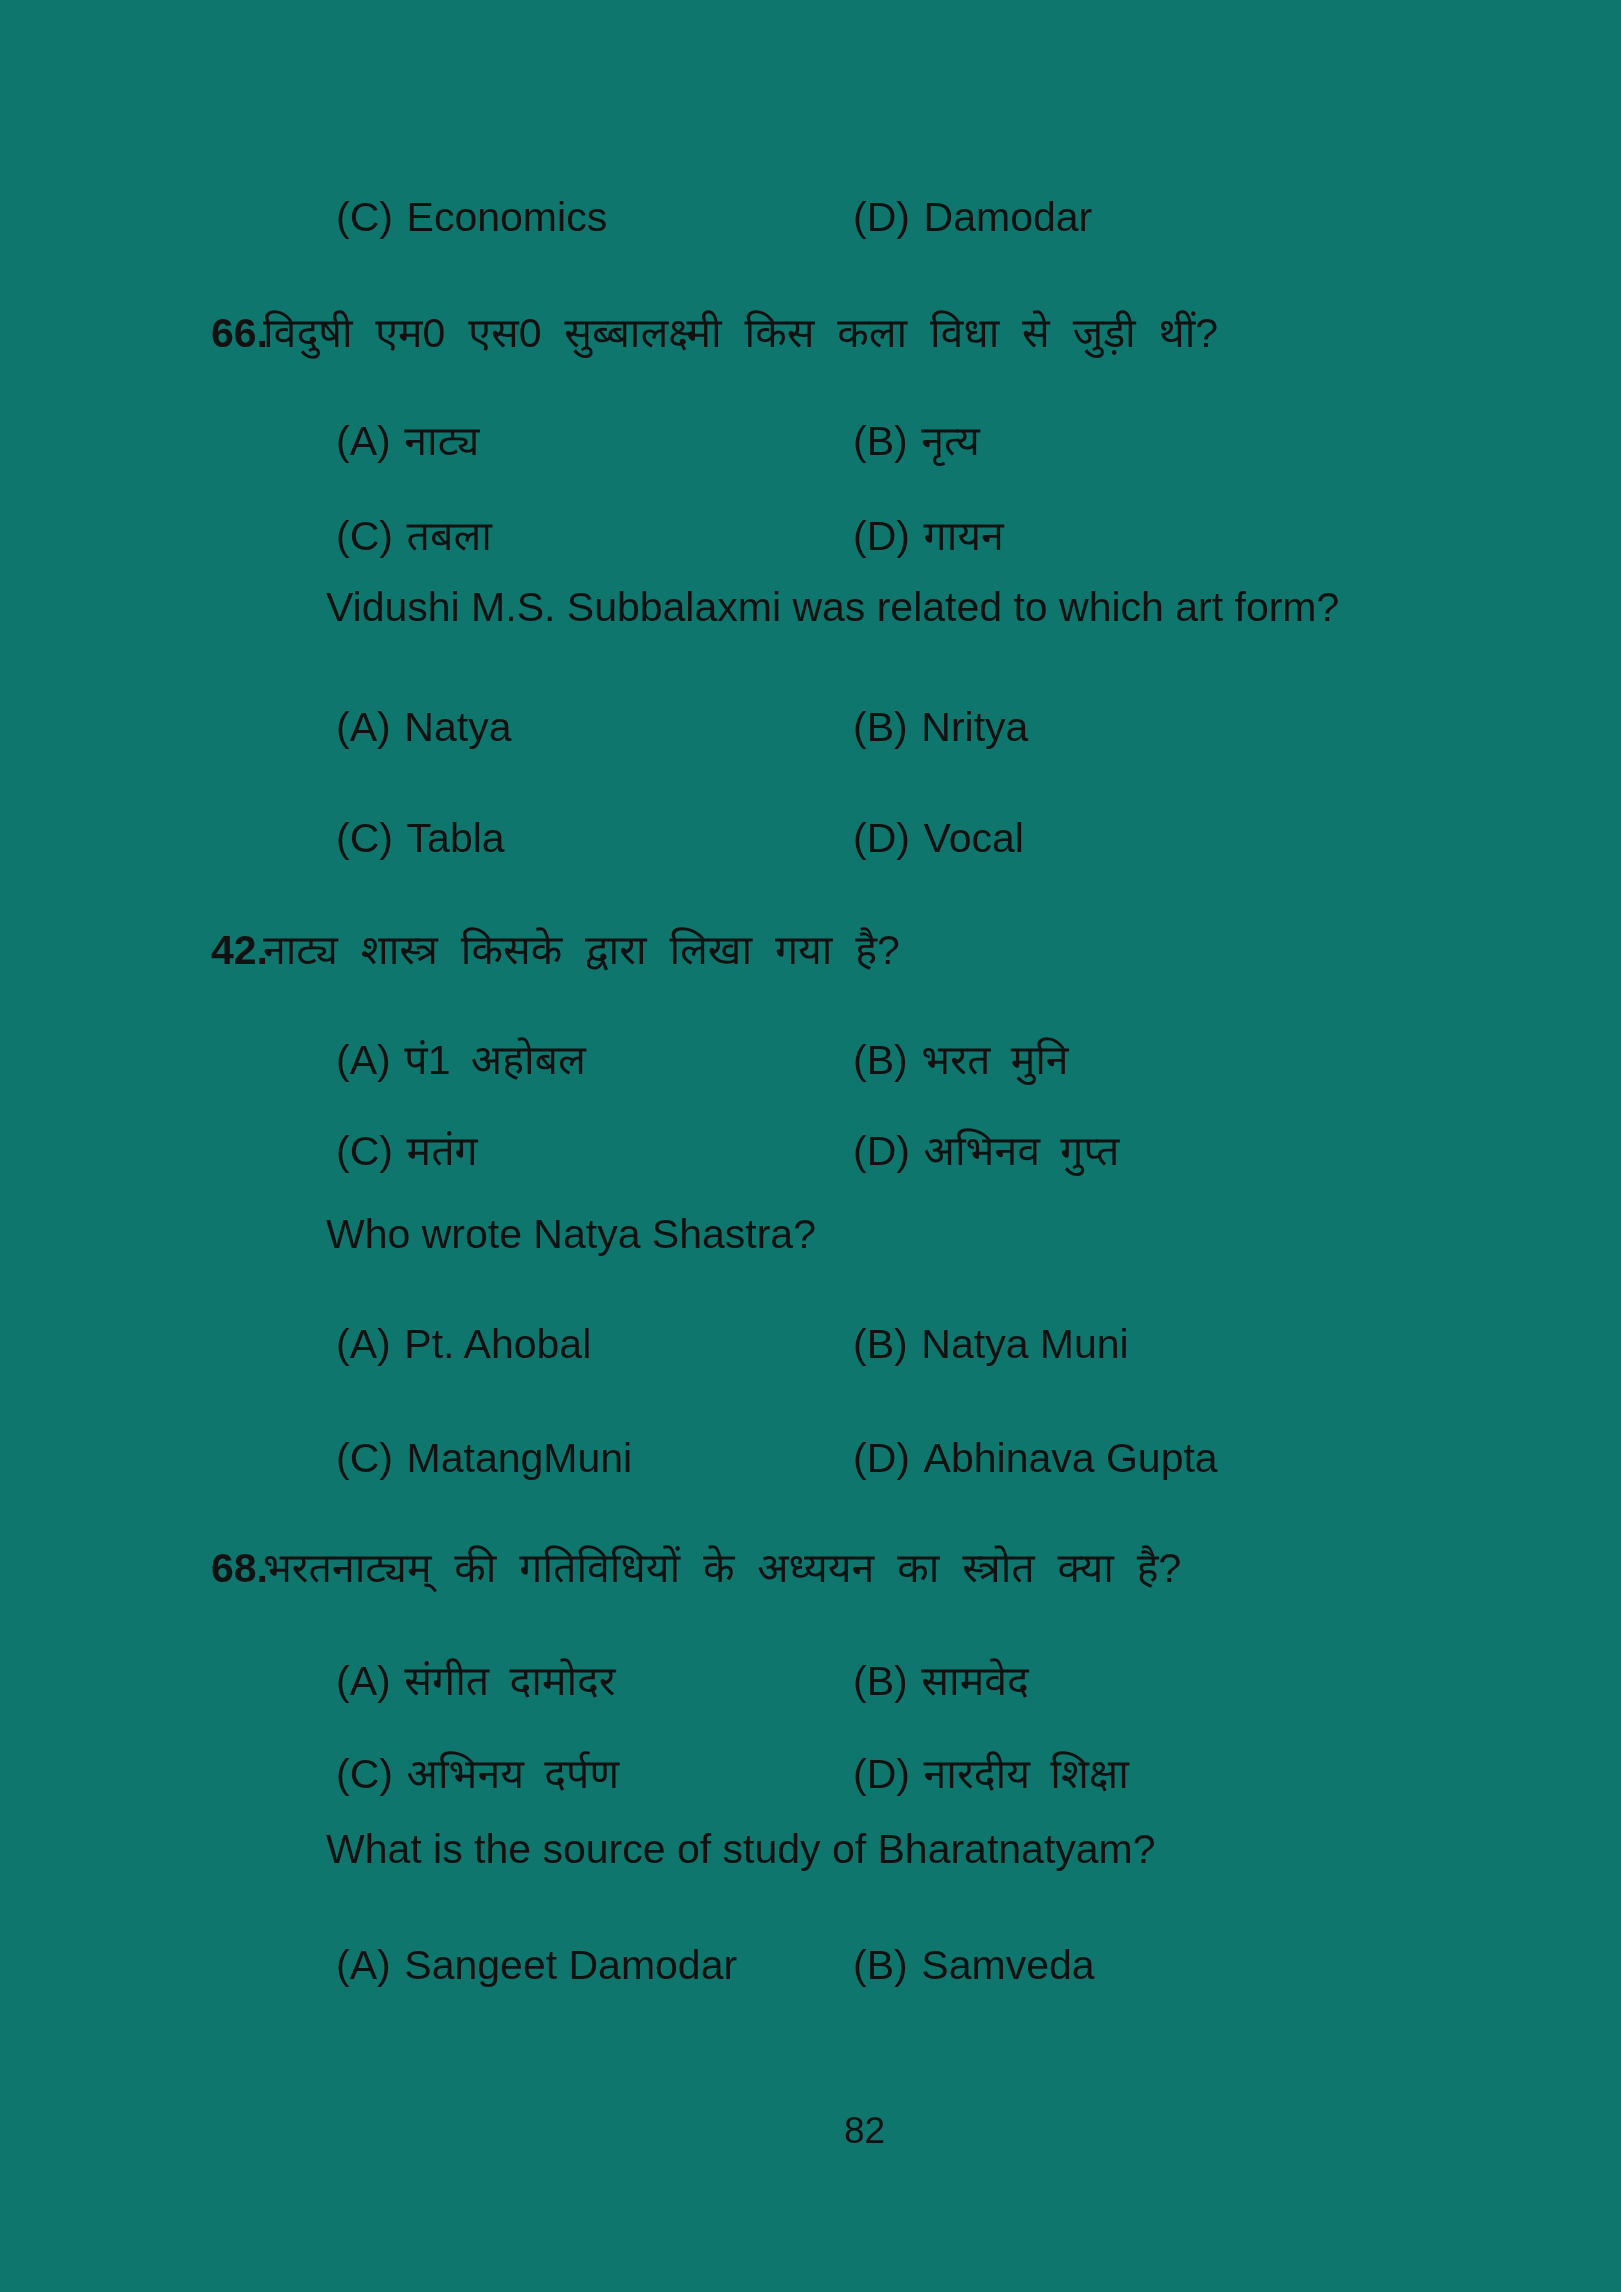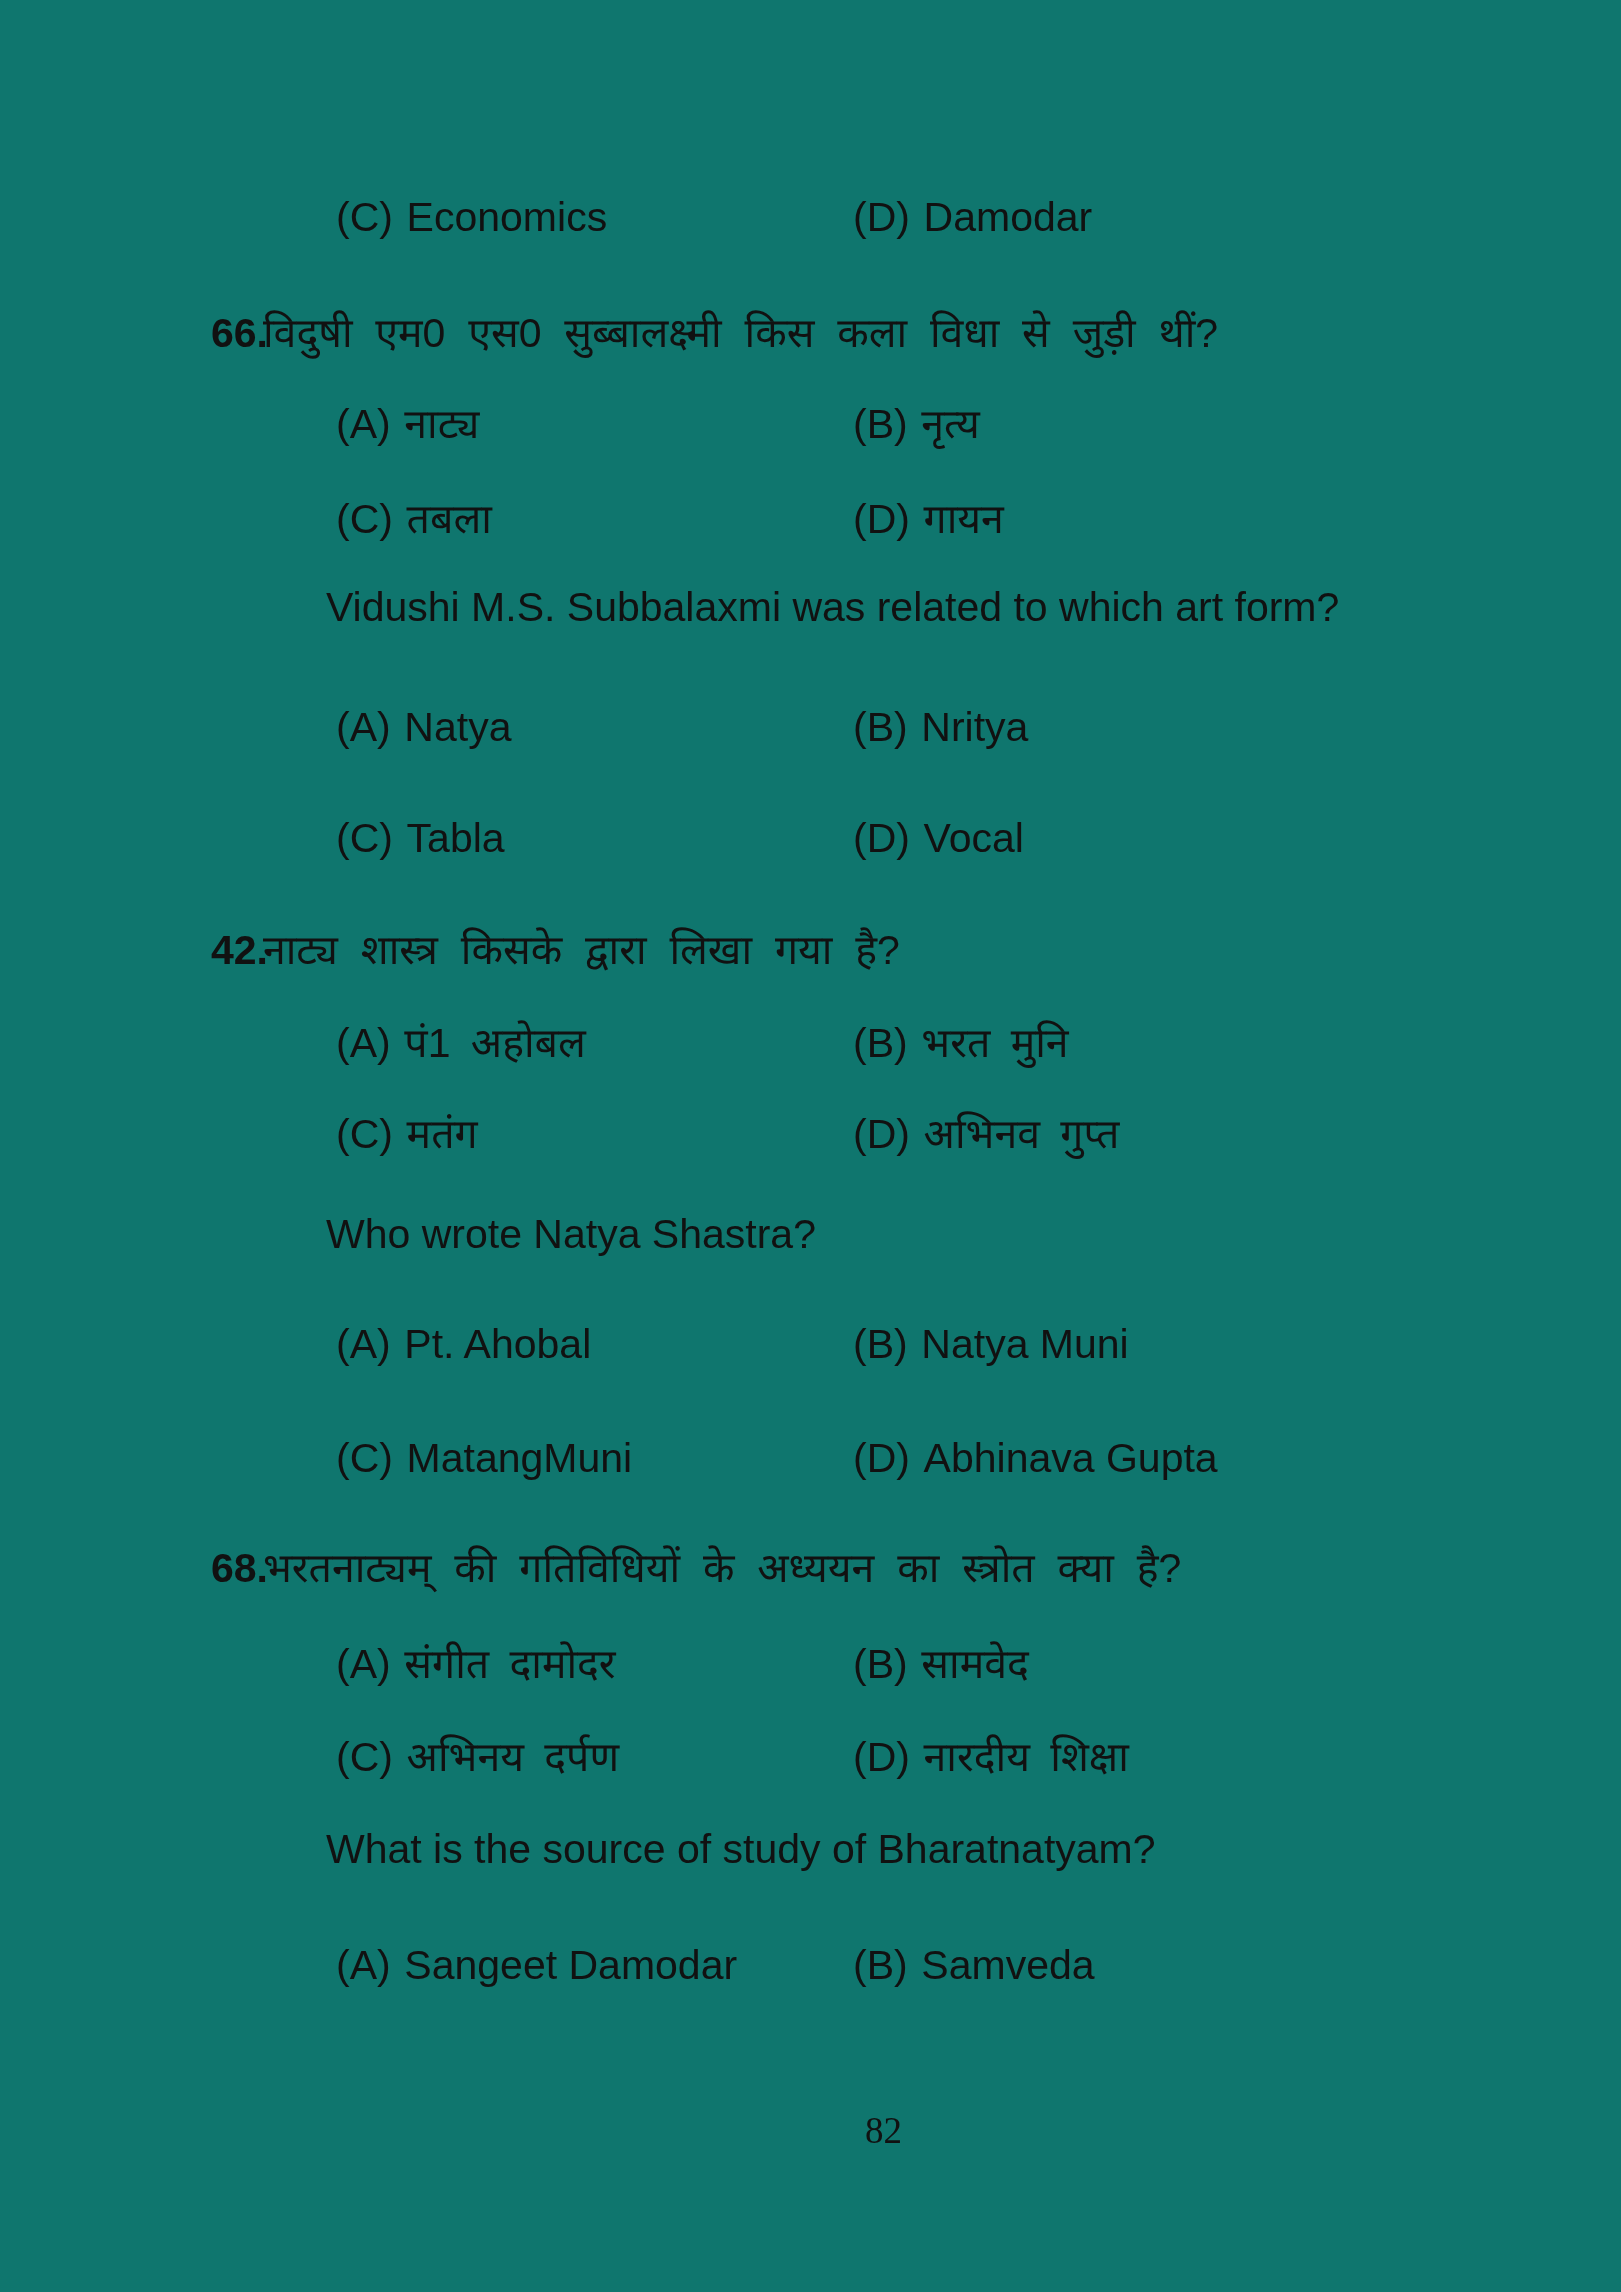--- a/index.html
+++ b/index.html
@@ -44,30 +44,30 @@
   }
   .col2 {
     position: absolute;
     left: 853px;
   }
   .opt-label {
     margin-right: 13.7px;
   }
   .hindi {
     word-spacing: 0.22em;
+    margin-top: 17px;
   }
   .page-number {
     position: absolute;
     top: 2109px;
-    left: 804px;
+    left: 844px;
     width: 98px;
-    text-align: right;
+    text-align: left;
     font-size: 37px;
     line-height: 1.2;
-    font-family: Liberation Serif, serif;
   }
 </style>
 </head>
 <body>
 
 <div class="page">
 
   <div class="row" style="top:193px">
     <div class="col1">
       <span class="opt-label">(C)</span><span class="opt-text">Economics</span>

